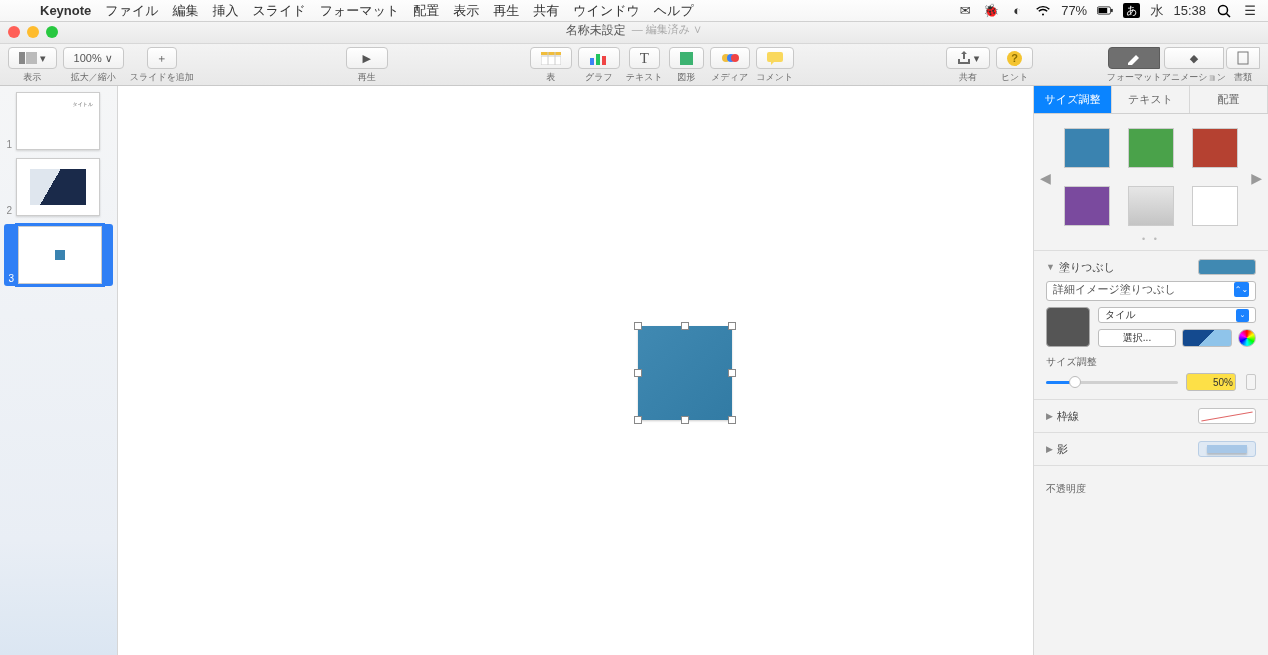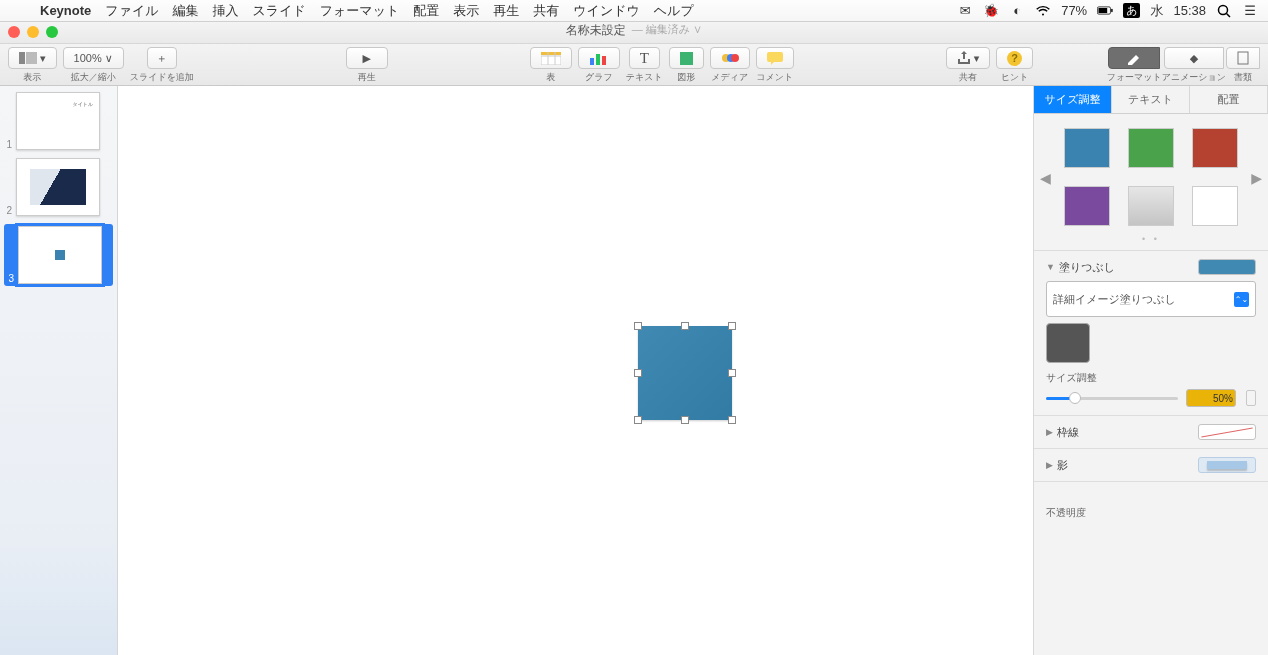--- a/index.html
+++ b/index.html
@@ -65,31 +65,31 @@
 .sw.purple{background:#7a4a9e}.sw.gray{background:linear-gradient(#e6e6e6,#c4c4c4)}.sw.white{background:#fff}
 .nav-arrow{position:absolute;top:56px;color:#999;font-size:14px}
 .nav-arrow.l{left:6px}.nav-arrow.r{right:6px}
 .swatch-label{text-align:center;color:#9a9a9a;font-size:10px;padding:2px 0}
 .dots{text-align:center;color:#bbb;font-size:9px;letter-spacing:3px;padding-bottom:6px}
 
 .section{border-top:1px solid #ddd;padding:8px 12px}
 .sec-head{display:flex;align-items:center;gap:4px;color:#444;font-weight:500}
 .sec-head .tri{font-size:9px;color:#888}
 .sec-head .fill-preview{margin-left:auto;width:58px;height:16px;border-radius:3px;border:1px solid #c3c3c3}
-.sel-box{margin-top:6px;height:36px;background:#fff;border:1px solid #bdbdbd;border-radius:3px;display:flex;align-items:center;padding:0 6px;justify-content:space-between;color:#555}
+.sel-box{margin-top:6px;height:20px;background:#fff;border:1px solid #bdbdbd;border-radius:3px;display:flex;padding:0 6px;justify-content:space-between;color:#555}
 .sel-box .arrows{background:#1a82ff;color:#fff;width:15px;height:15px;border-radius:2px;display:flex;align-items:center;justify-content:center;font-size:8px}
 .row{display:flex;gap:8px;margin-top:6px;align-items:center}
 .img-well{width:44px;height:40px;background:#555;border:1px solid #aaa;border-radius:4px}
 .small-sel{flex:1;height:18px;background:#fff;border:1px solid #bdbdbd;border-radius:3px;display:flex;align-items:center;padding:0 6px;justify-content:space-between;font-size:10px}
 .slider-row{display:flex;align-items:center;gap:8px;margin-top:4px}
 .slider{flex:1;height:14px;position:relative}
 .slider .track{position:absolute;top:6px;left:0;right:0;height:3px;background:#d0d0d0;border-radius:2px}
 .slider .fill{position:absolute;top:6px;left:0;height:3px;background:#1a82ff;border-radius:2px}
 .slider .knob{position:absolute;top:1px;width:12px;height:12px;background:#fff;border:1px solid #bbb;border-radius:50%;transform:translateX(-50%)}
-.val-box{width:50px;height:18px;background:#eab308;border:1px solid #bdbdbd;border-radius:3px;display:flex;align-items:center;justify-content:flex-end;padding:0 2px;font-size:10px}
+.val-box{width:50px;height:18px;background:#fde047;border:1px solid #bdbdbd;border-radius:3px;display:flex;align-items:center;justify-content:flex-end;padding:0 2px;font-size:10px}
 .stepper{width:10px;height:16px;background:#f4f4f4;border:1px solid #c8c8c8;border-radius:2px;margin-left:2px}
 .check-row{display:flex;align-items:center;gap:6px;margin-top:4px}
 .check{width:13px;height:13px;background:#fff;border:1px solid #bbb;border-radius:3px}
 .tiny-label{font-size:10px;color:#666;margin-top:8px}
 .color-grad{width:50px;height:18px;border:1px solid #c0c0c0;border-radius:3px}
 </style>
 </head>
 <body>
 
 <div class="menubar">
@@ -334,20 +334,33 @@
         <span class="tri">▼</span>
         <span>塗りつぶし</span>
         <div class="fill-preview" style="background:#4089b2"></div>
       </div>
       <div class="sel-box">
         <span>詳細イメージ塗りつぶし</span>
           <span class="arrows">⌃⌄</span>
       </div>
       <div class="row">
         <div class="img-well"></div>
+        <div style="flex:1;display:flex;flex-direction:column;gap:6px">
+          <div class="small-sel">
+              <span>タイル</span>
+              <span class="arrows" style="background:#1a82ff;color:#fff;width:13px;height:13px;border-radius:2px;display:flex;align-items:center;justify-content:center;font-size:7px">⌄</span>
+            </div>
+          <div style="display:flex;gap:6px">
+            <div class="small-sel" style="justify-content:center">
+                <span>選択...</span>
+              </div>
+            <div class="color-grad" style="background:linear-gradient(135deg,#144a8f 50%,#8fc4ea 50%)"></div>
+            <div style="width:18px;height:18px;border:1px solid #c0c0c0;border-radius:50%;background:conic-gradient(red,yellow,lime,cyan,blue,magenta,red)"></div>
+          </div>
+        </div>
       </div>
       <div class="tiny-label">サイズ調整</div>
       <div class="slider-row">
         <div class="slider">
           <div class="track"></div>
             <div class="fill" style="width:22%"></div>
             <div class="knob" style="left:22%"></div>
         </div>
         <div class="val-box">50%</div>
         <div class="stepper"></div>
@@ -369,16 +382,16 @@
         <span class="tri">▶</span>
         <span>影</span>
         <div class="fill-preview" style="background:#dfe9f4;border-color:#b9cee5">
             <div style="width:40px;height:8px;background:#a7c7e7;margin:3px auto;box-shadow:0 2px 2px rgba(0,0,0,.2)"></div>
           </div>
       </div>
     </div>
 
 
     <div class="section" style="border-top:1px solid #ddd">
-      <div class="tiny-label" style="margin-top:16px">不透明度</div>
+      <div class="tiny-label" style="margin-top:8px">不透明度</div>
     </div>
   </div>
 </div>
 
 </body></html>

